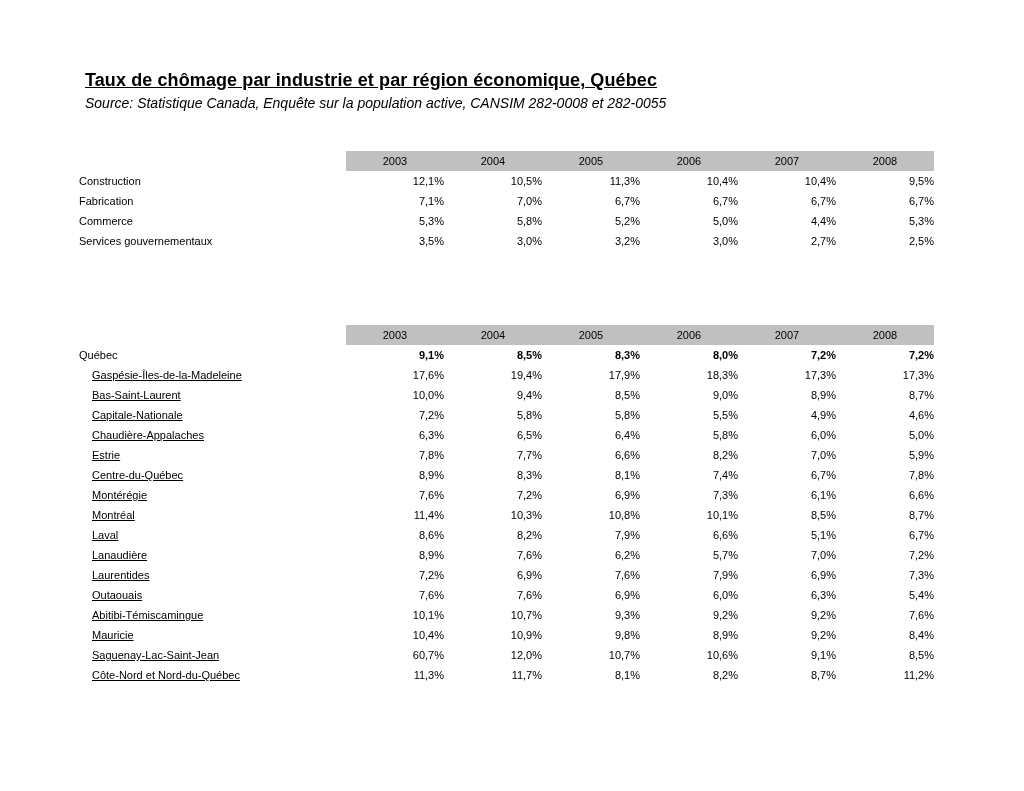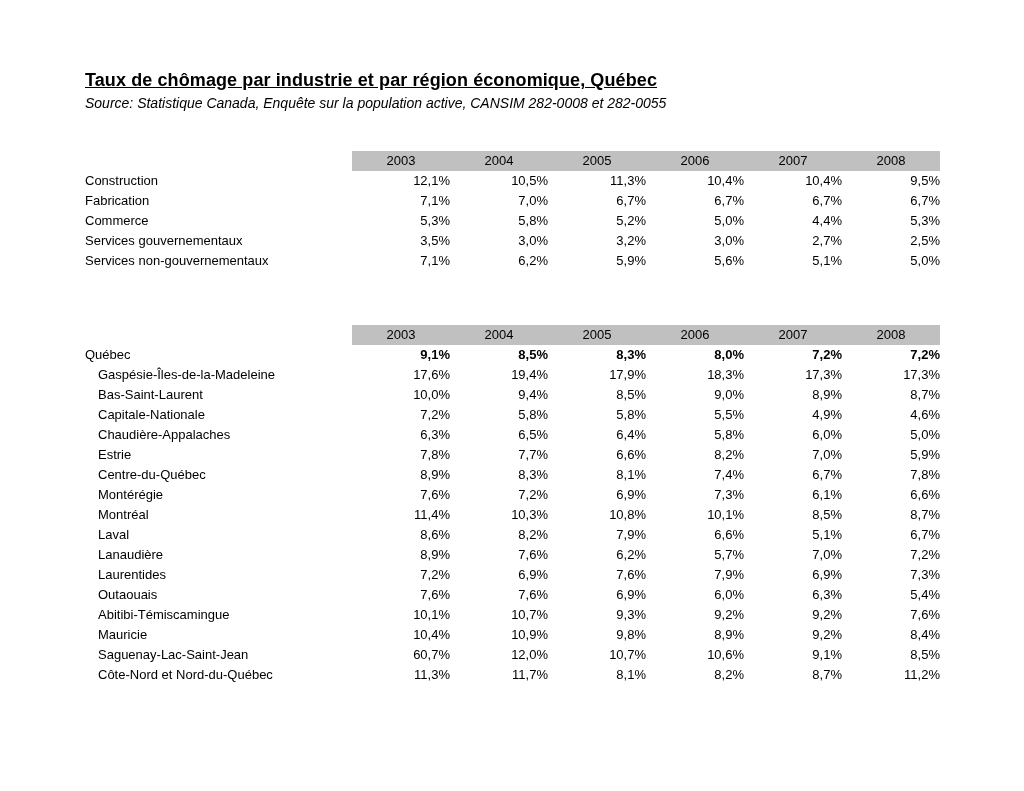--- a/index.html
+++ b/index.html
@@ -29,24 +29,24 @@
   .doc-source {
     position: absolute;
     left: 85px;
     top: 95px;
     font-size: 14px;
     font-style: italic;
     white-space: nowrap;
   }
   table.data-table {
     position: absolute;
-    left: 85px;
+    left: 79px;
     border-collapse: collapse;
     table-layout: fixed;
-    font-size: 13px;
+    font-size: 11px;
     border-spacing: 0;
   }
   #industry-table { top: 151px; }
   #region-table   { top: 325px; }
   table.data-table th,
   table.data-table td {
     padding: 0;
     height: 20px;
     line-height: 20px;
     white-space: nowrap;
@@ -61,20 +61,21 @@
   th.corner-th {
     background: transparent;
   }
   td.label-cell {
     font-weight: bold;
     text-align: left;
     margin-top: 29px;
   }
   td.label-cell.indent {
     padding-left: 13px;
+    text-decoration: underline;
   }
   td.value-cell {
     text-align: right;
     padding-right: 5px;
   }
   tr.bold-values td.value-cell {
     font-weight: bold;
   }
 </style>
 </head>
@@ -136,29 +137,20 @@
           <td class="value-cell">5,3%</td>
         </tr>
         <tr>
           <td class="label-cell">Services gouvernementaux</td>
           <td class="value-cell">3,5%</td>
           <td class="value-cell">3,0%</td>
           <td class="value-cell">3,2%</td>
           <td class="value-cell">3,0%</td>
           <td class="value-cell">2,7%</td>
           <td class="value-cell">2,5%</td>
-        </tr>
-        <tr>
-          <td class="label-cell">Services non-gouvernementaux</td>
-          <td class="value-cell">7,1%</td>
-          <td class="value-cell">6,2%</td>
-          <td class="value-cell">5,9%</td>
-          <td class="value-cell">5,6%</td>
-          <td class="value-cell">5,1%</td>
-          <td class="value-cell">5,0%</td>
         </tr>
       </tbody>
     </table>
 
   <table id="region-table" class="data-table" data-table="region_table">
       <colgroup>
         <col style="width: 267px;">
         <col style="width: 98px;">
         <col style="width: 98px;">
         <col style="width: 98px;">

